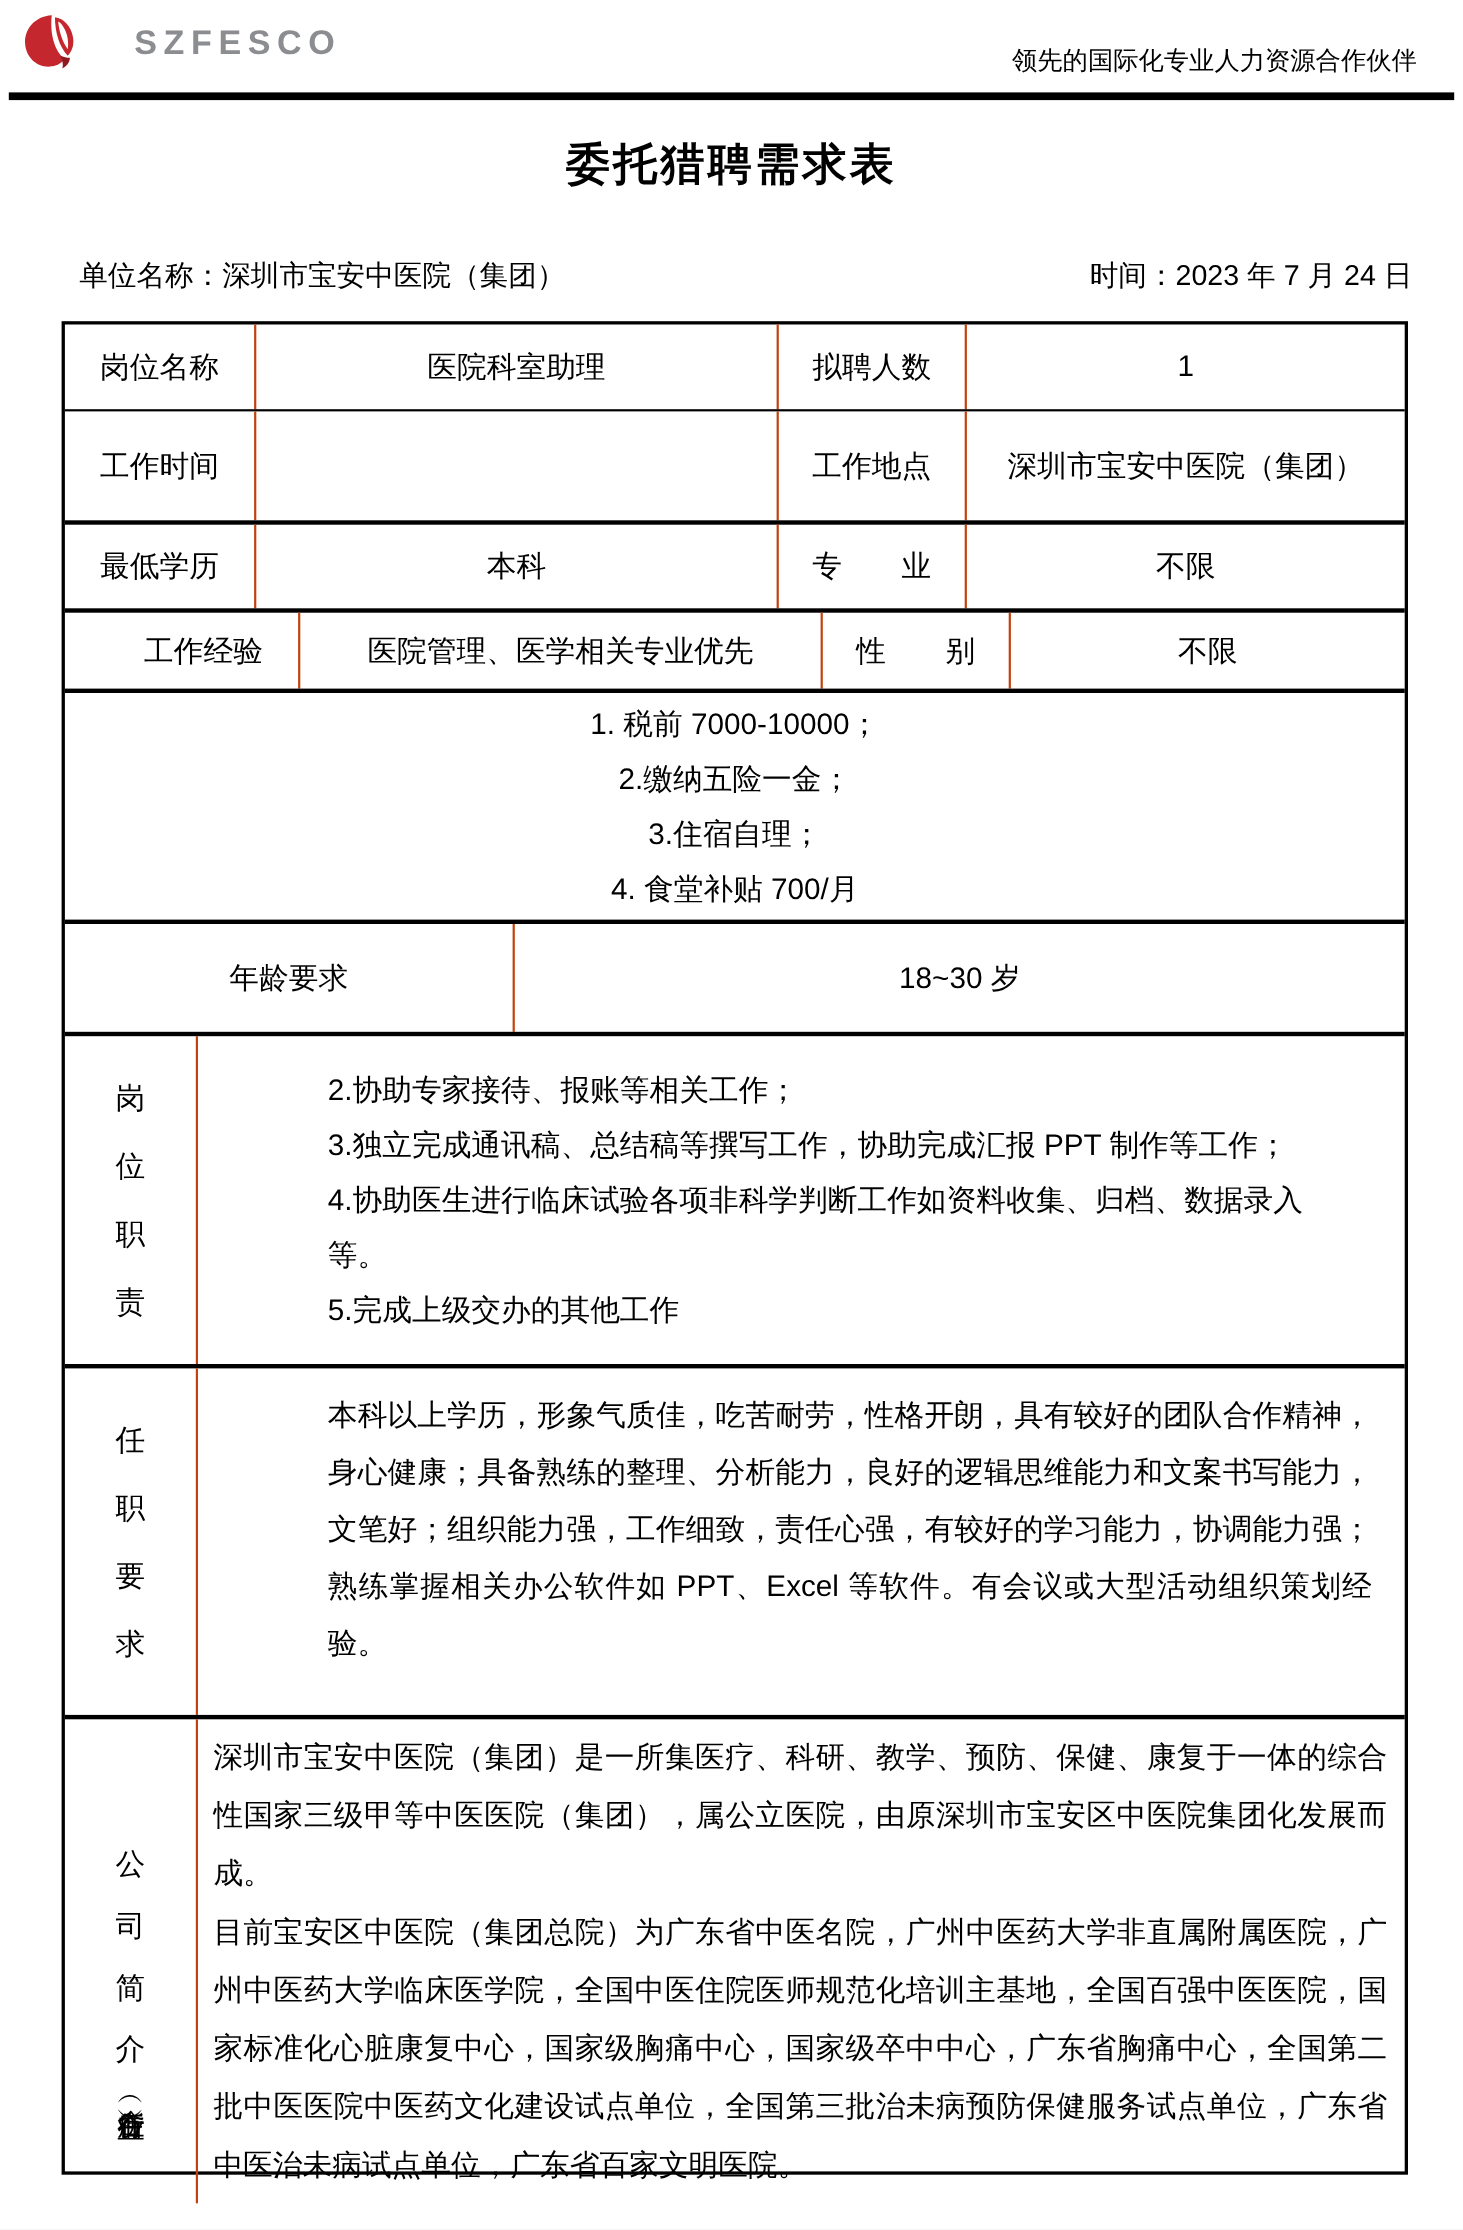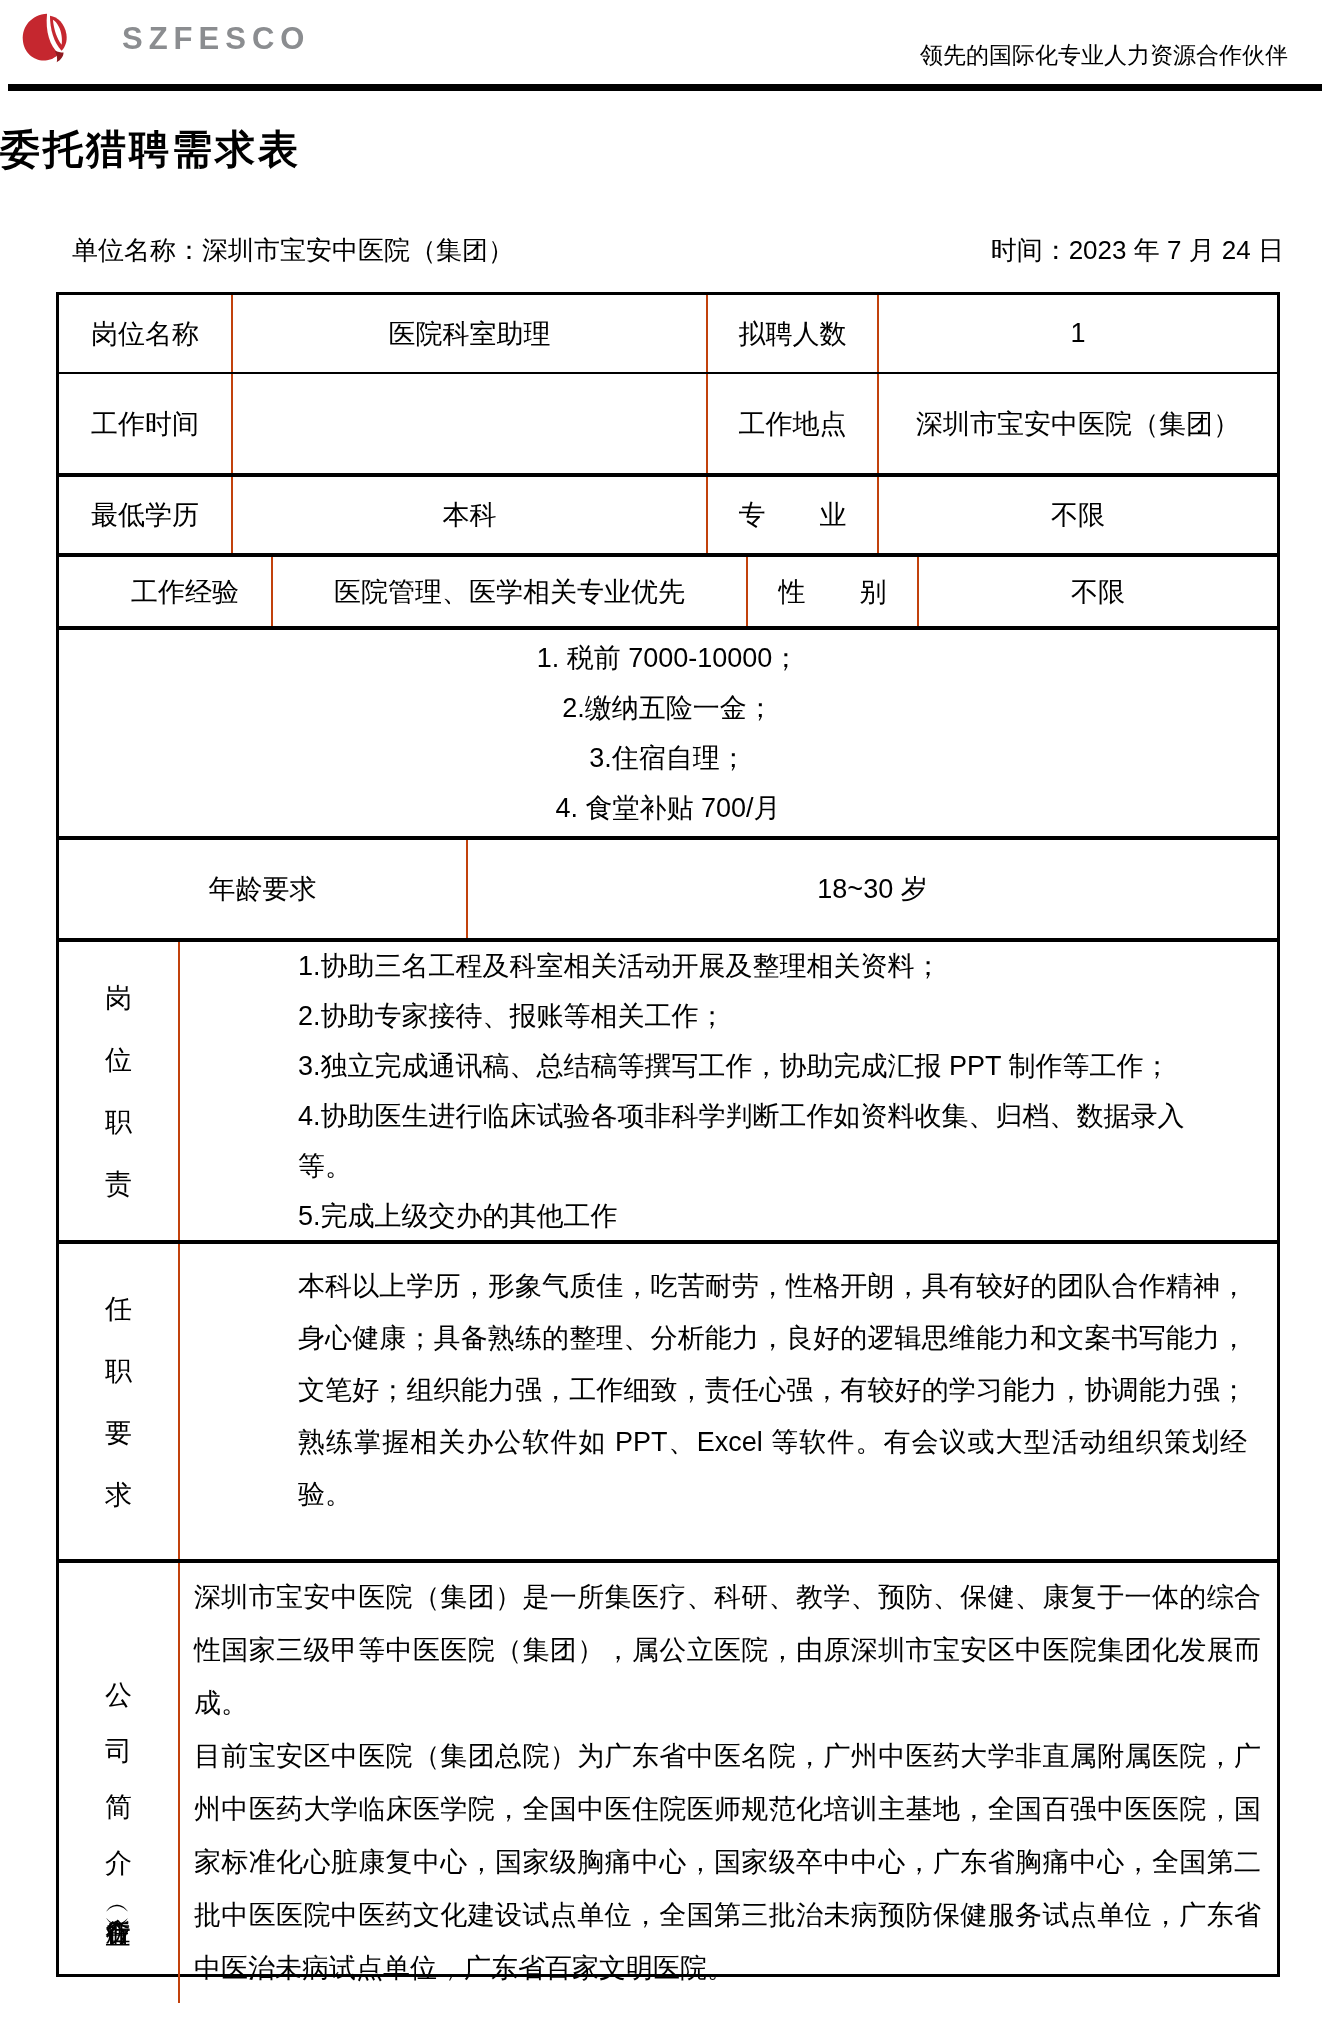--- a/index.html
+++ b/index.html
@@ -12,21 +12,21 @@
     color:#000;
     overflow:hidden;
   }
   
   .logo{position:absolute;top:8px;left:18px;display:flex;align-items:center;gap:24px;}
   .logo-icon{width:62px;height:62px;}
   .logo-text{margin-left:18px;font-size:31px;font-weight:bold;color:#8b8d90;letter-spacing:6px;}
   .tagline{position:absolute;top:40px;right:42px;font-size:23px;color:#000;}
   .rule{position:absolute;top:84px;left:8px;right:8px;height:7px;background:#000;}
   
-  .title{position:absolute;top:122px;left:0;width:100%;text-align:left;font-size:40px;font-weight:bold;letter-spacing:3px;}
+  .title{position:absolute;top:122px;left:0;width:100%;text-align:center;font-size:40px;font-weight:bold;letter-spacing:3px;}
   .meta{position:absolute;top:233px;left:56px;right:46px;display:flex;justify-content:space-between;font-size:26px;}
   .meta .pair{display:flex;margin-left:16px;}
   .meta .lbl{white-space:pre;}
   
   .reqtable{
     position:absolute;left:56px;top:292px;width:1224px;height:1685px;
     border:3px solid #000;box-sizing:border-box;
     display:flex;flex-direction:column;
     font-size:27px;
   }
@@ -134,21 +134,20 @@
     </div>
 
     <div class="trow bt4" style="height:302px;">
       <div class="cell vr cl-narrow vlabel">
         <span>岗</span>
         <span>位</span>
         <span>职</span>
         <span>责</span>
       </div>
       <div class="content duty-lines">
-        <div>1.协助三名工程及科室相关活动开展及整理相关资料；</div>
         <div>2.协助专家接待、报账等相关工作；</div>
         <div>3.独立完成通讯稿、总结稿等撰写工作，协助完成汇报 PPT 制作等工作；</div>
         <div>4.协助医生进行临床试验各项非科学判断工作如资料收集、归档、数据录入</div>
         <div>等。</div>
         <div>5.完成上级交办的其他工作</div>
       </div>
     </div>
 
     <div class="trow bt4" style="height:319px;">
       <div class="cell vr cl-narrow vlabel">

